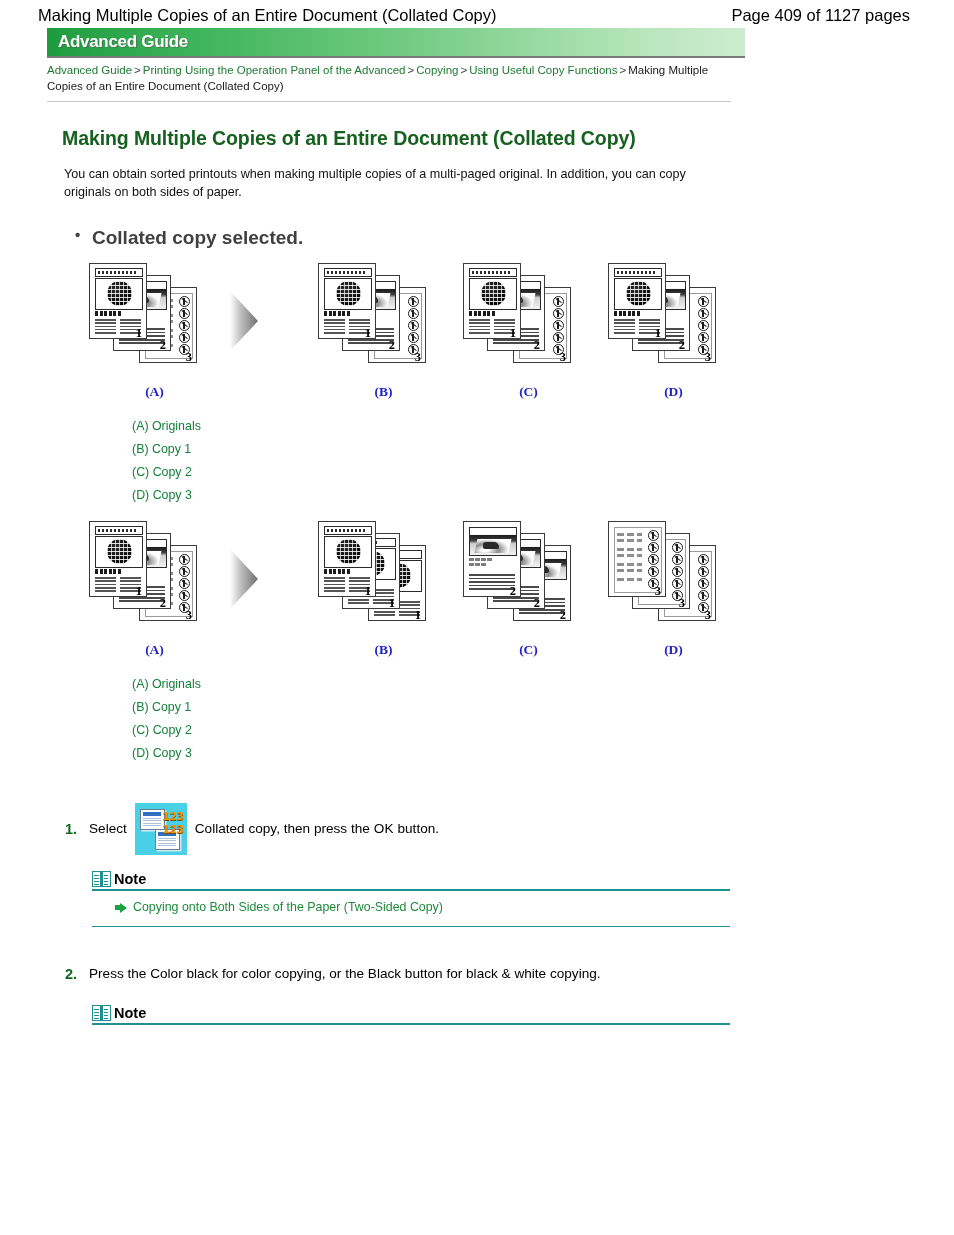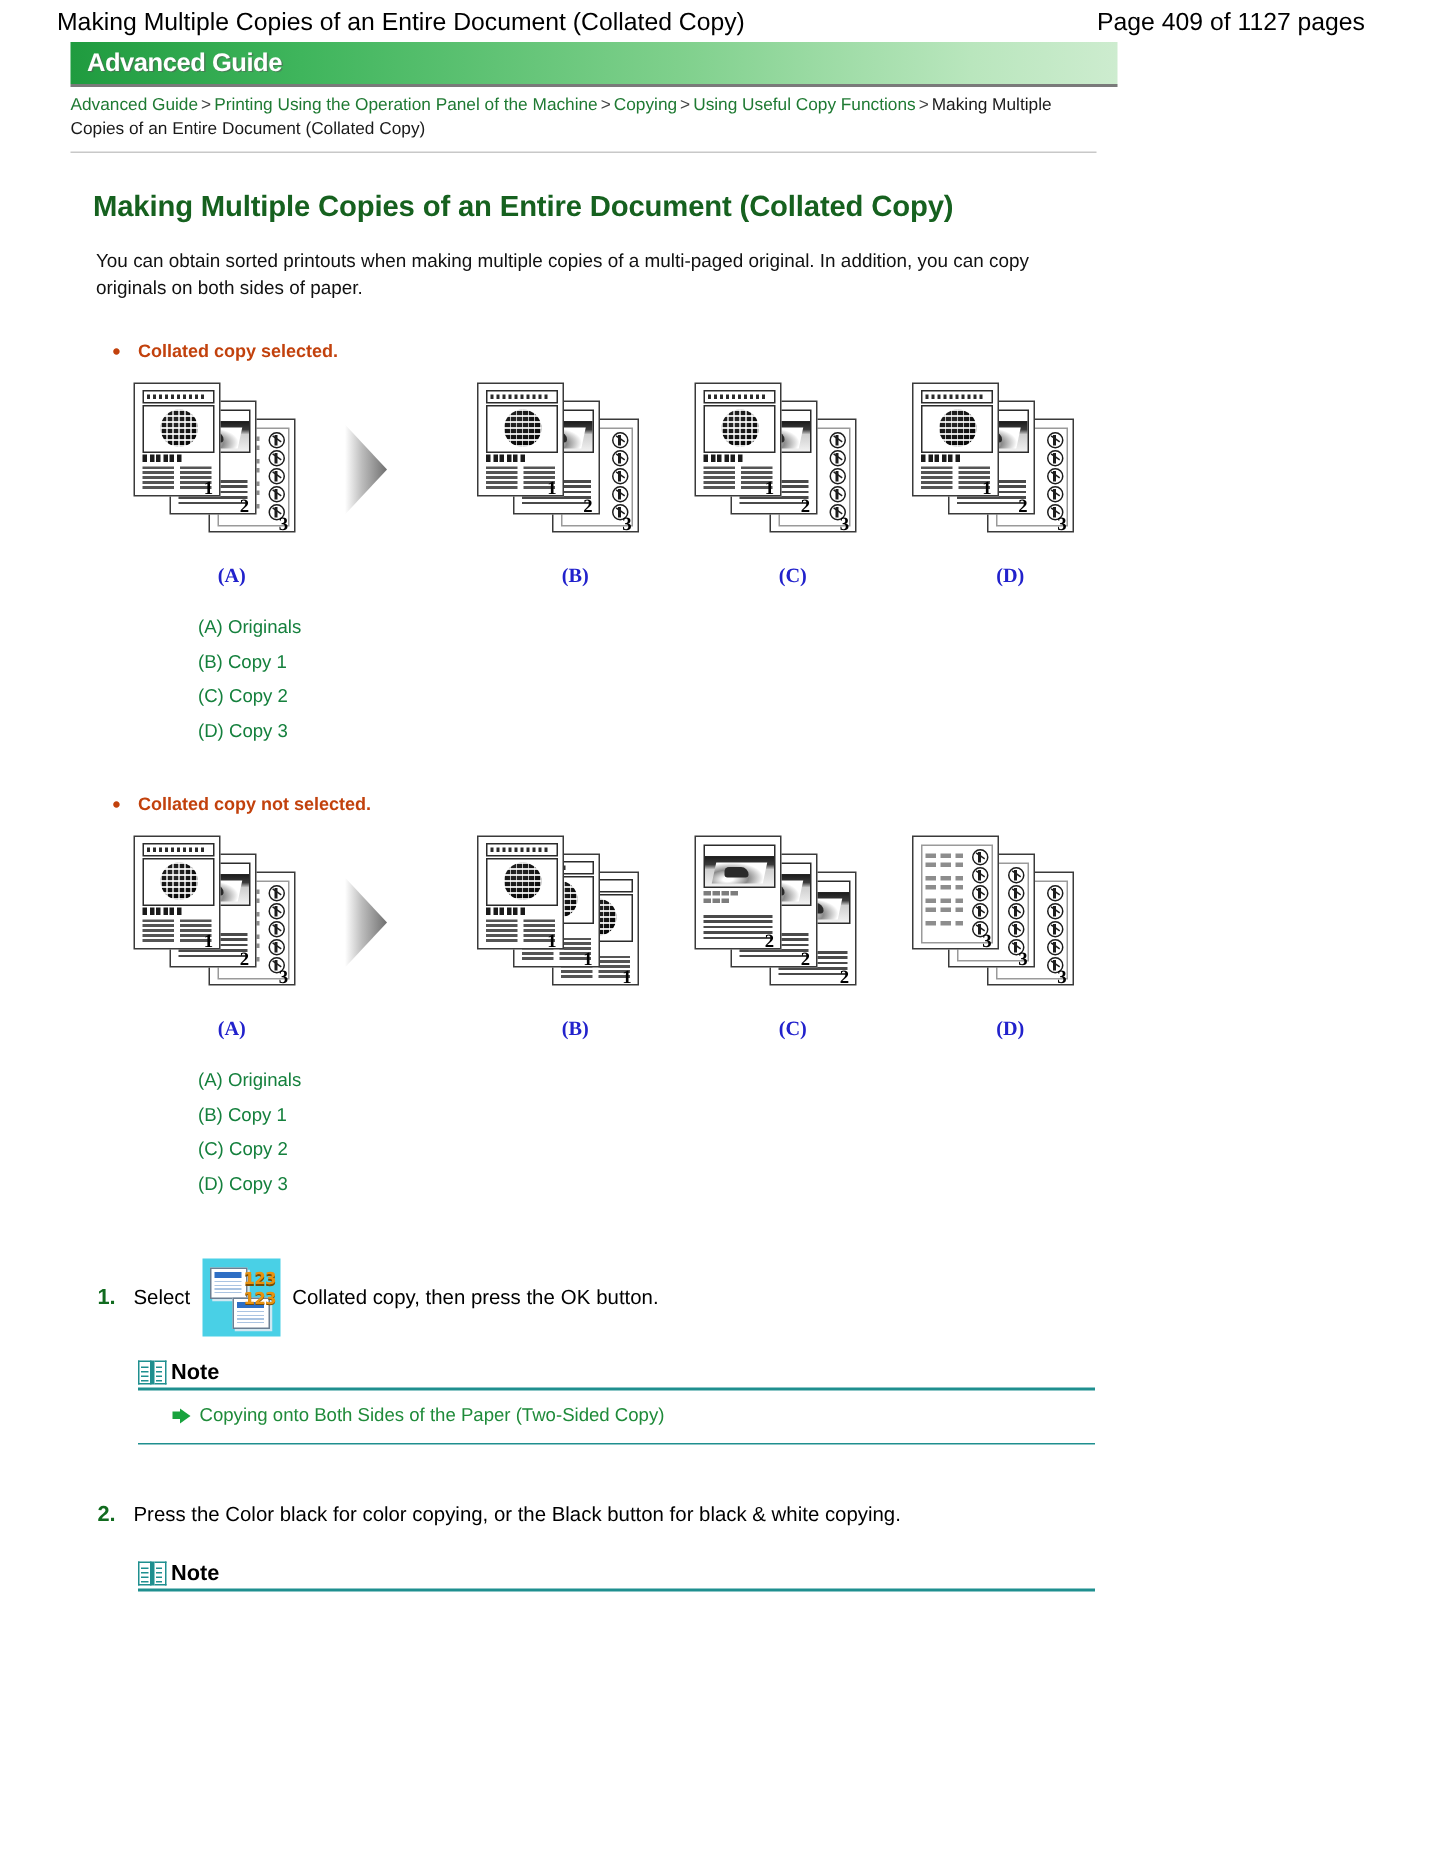--- a/index.html
+++ b/index.html
@@ -96,24 +96,24 @@
     margin: 16px 0 0 17px;
     width: 656px;
     font-size: 12.6px;
     line-height: 17.5px;
     color: #111;
   }
 
   
   .section-heading {
     margin: 26px 0 0 45px;
-    font-size: 12px;
+    font-size: 19px;
     font-weight: bold;
     position: relative;
-    color: #c2410c;
+    color: #404040;
   }
   .section-heading::before {
     content: "\2022";
     position: absolute;
     left: -17px;
     top: -1px;
     font-size: 15px;
   }
 
   
@@ -430,21 +430,21 @@
   <div class="page-count">Page 409 of 1127 pages</div>
 </div>
 
 <div class="content">
 
   <div class="guide-banner">
     <span class="guide-label">Advanced Guide</span>
   </div>
 
   <div class="breadcrumb">
-    <a href="#">Advanced Guide</a><span class="sep">&gt;</span><a href="#">Printing Using the Operation Panel of the Machine</a><span class="sep">&gt;</span><a href="#">Copying</a><span class="sep">&gt;</span><a href="#">Using Useful Copy Functions</a><span class="sep">&gt;</span><span class="tail">Making Multiple Copies of an Entire Document (Collated Copy)</span>
+    <a href="#">Advanced Guide</a><span class="sep">&gt;</span><a href="#">Printing Using the Operation Panel of the Advanced</a><span class="sep">&gt;</span><a href="#">Copying</a><span class="sep">&gt;</span><a href="#">Using Useful Copy Functions</a><span class="sep">&gt;</span><span class="tail">Making Multiple Copies of an Entire Document (Collated Copy)</span>
   </div>
 
   <h1 class="page-title">Making Multiple Copies of an Entire Document (Collated Copy)</h1>
   <p class="intro">You can obtain sorted printouts when making multiple copies of a multi-paged original. In addition, you can copy originals on both sides of paper.</p>
 
   <div class="section-heading">Collated copy selected.</div>
 
   <div class="illus-row">
 
     <div class="stack-group g1">
@@ -715,21 +715,20 @@
     </div>
   </div>
 
   <div class="legend">
     <div>(A) Originals</div>
     <div>(B) Copy 1</div>
     <div>(C) Copy 2</div>
     <div>(D) Copy 3</div>
   </div>
 
-  <div class="section-heading" style="margin-top:30px">Collated copy not selected.</div>
 
   <div class="illus-row">
 
     <div class="stack-group g1">
       <div class="sheet sheet-back2">
         <div class="pg3-inner">
           <div class="pg3-grid">
             <i style="left:0;top:3px"></i>
               <i style="left:10px;top:3px"></i>
               <i style="left:20px;top:3px;width:5px"></i>

